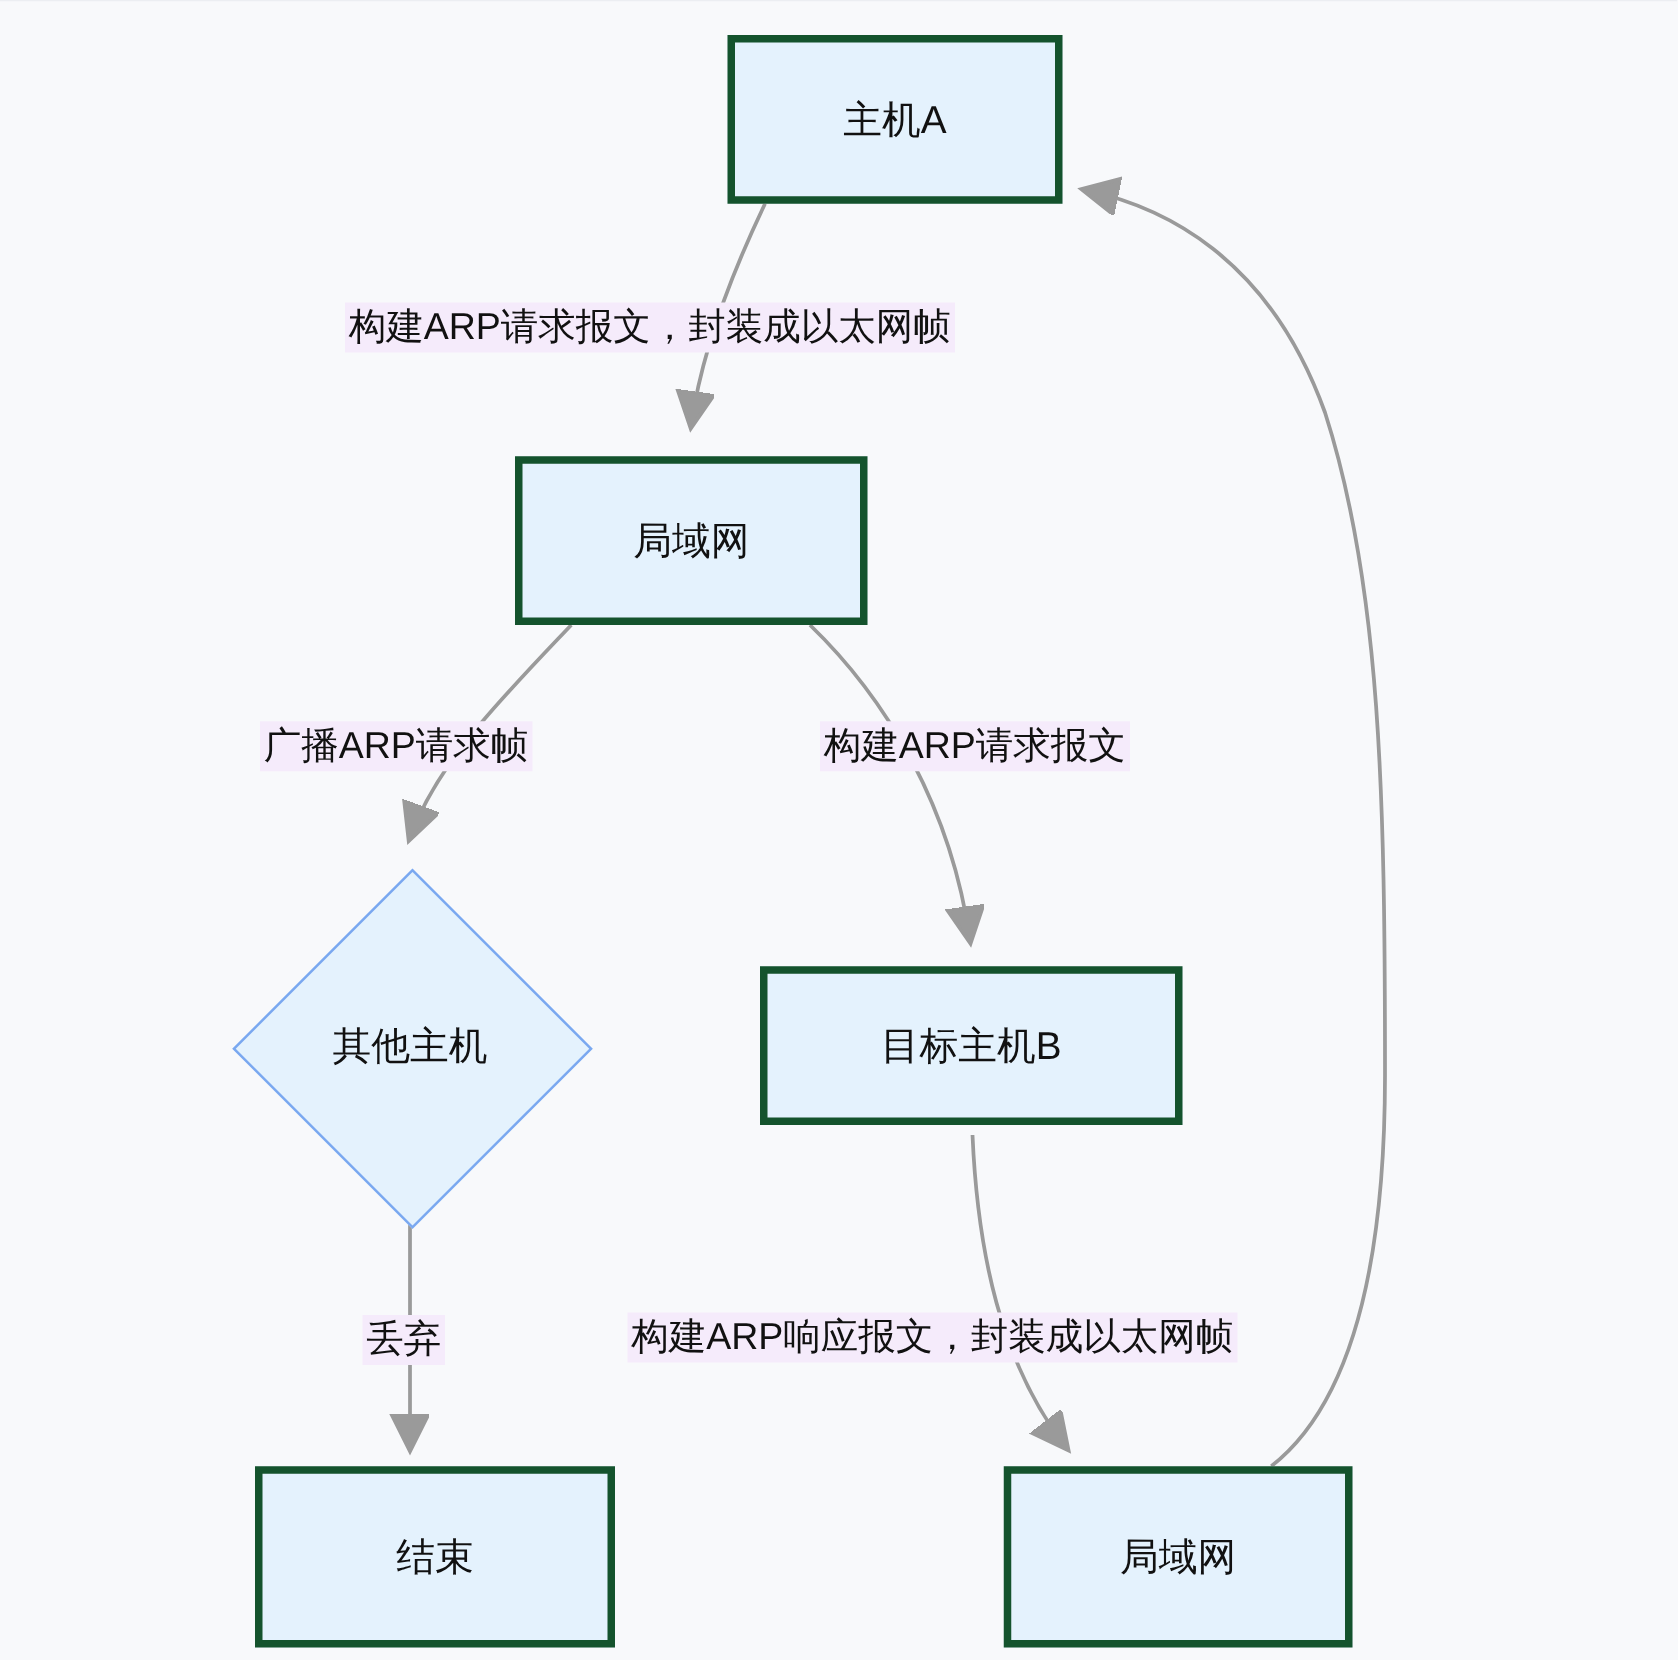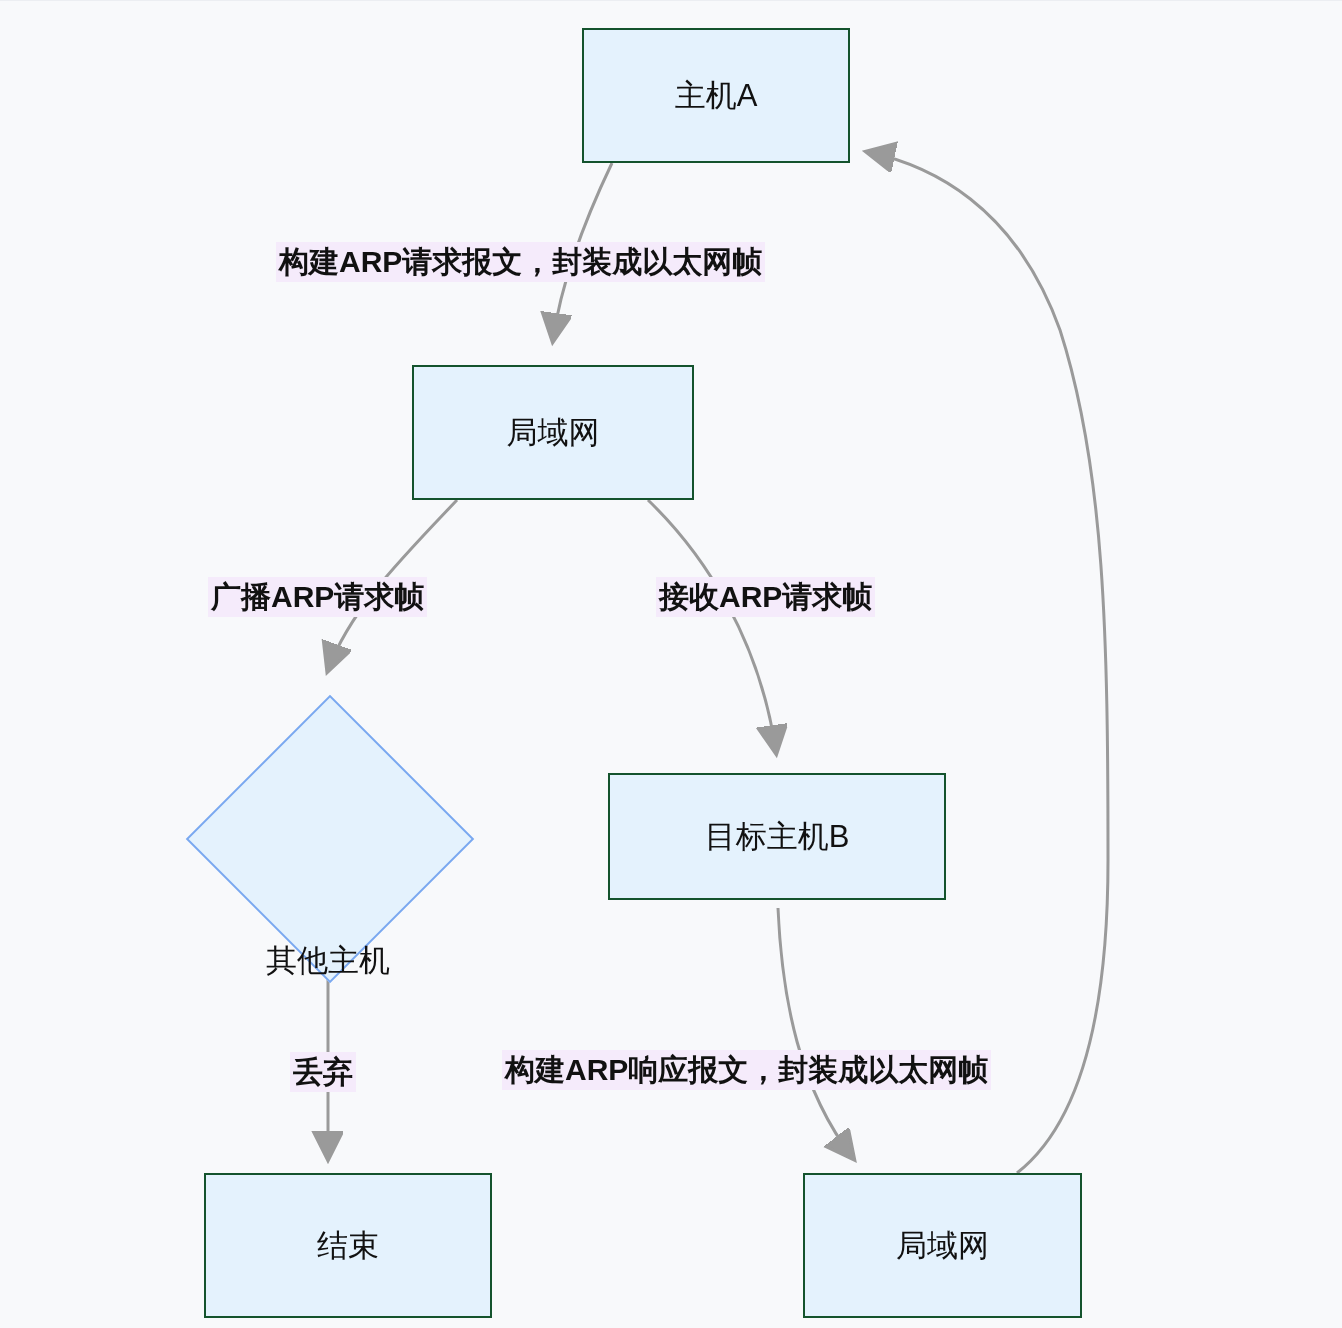--- a/index.html
+++ b/index.html
@@ -37,21 +37,21 @@
     display: flex;
     align-items: center;
     justify-content: center;
     color: #111111;
     font-size: 31px;
     line-height: 1.2;
     white-space: nowrap;
   }
   .node-rect {
     background: #e4f2fd;
-    border: 2px solid #14532d;
+    border: 6px solid #14532d;
   }
   .node-diamond {
     background: transparent;
     border: none;
   }
   .diamond-shape {
     position: absolute;
     left: 50%;
     top: 50%;
     width: 200px;
@@ -68,21 +68,20 @@
   }
   .edge-label {
     position: absolute;
     background: #f5ebfb;
     color: #111111;
     font-size: 30px;
     line-height: 1.26;
     white-space: nowrap;
     padding: 1px 3px;
     box-sizing: border-box;
-    font-weight: bold;
   }
 </style>
 </head>
 <body>
 
 <div id="diagram-root">
 
   <div id="top-rule"></div>
 
   <svg id="edge-layer" width="1342" height="1328" viewBox="0 0 1342 1328">
@@ -106,41 +105,41 @@
   </svg>
 
   <div class="node node-rect" style="left:582px; top:28px; width:268px; height:135px;">
     <span>主机A</span>
   </div>
 
   <div class="node node-rect" style="left:412px; top:365px; width:282px; height:135px;">
     <span>局域网</span>
   </div>
 
-  <div class="node node-diamond" style="left:186px; top:695px; width:284px; height:284px;align-items:flex-end;">
+  <div class="node node-diamond" style="left:186px; top:695px; width:284px; height:284px;">
     <div class="diamond-shape"></div>
     <span class="diamond-label">其他主机</span>
   </div>
 
   <div class="node node-rect" style="left:608px; top:773px; width:338px; height:127px;">
     <span>目标主机B</span>
   </div>
 
   <div class="node node-rect" style="left:204px; top:1173px; width:288px; height:145px;">
     <span>结束</span>
   </div>
 
   <div class="node node-rect" style="left:803px; top:1173px; width:279px; height:145px;">
     <span>局域网</span>
   </div>
 
   <div class="edge-label" style="left:276px; top:242px;">构建ARP请求报文，封装成以太网帧</div>
 
   <div class="edge-label" style="left:208px; top:577px;text-align:right;">广播ARP请求帧</div>
 
-  <div class="edge-label" style="left:656px; top:577px;">接收ARP请求帧</div>
+  <div class="edge-label" style="left:656px; top:577px;">构建ARP请求报文</div>
 
   <div class="edge-label" style="left:290px; top:1052px;">丢弃</div>
 
   <div class="edge-label" style="left:502px; top:1050px;">构建ARP响应报文，封装成以太网帧</div>
 
 
 </div>
 
 </body></html>

